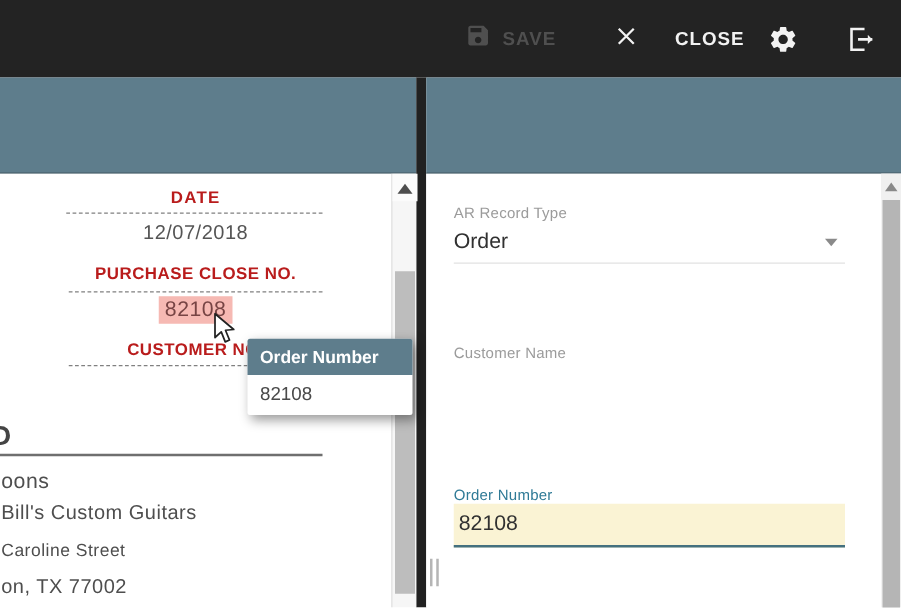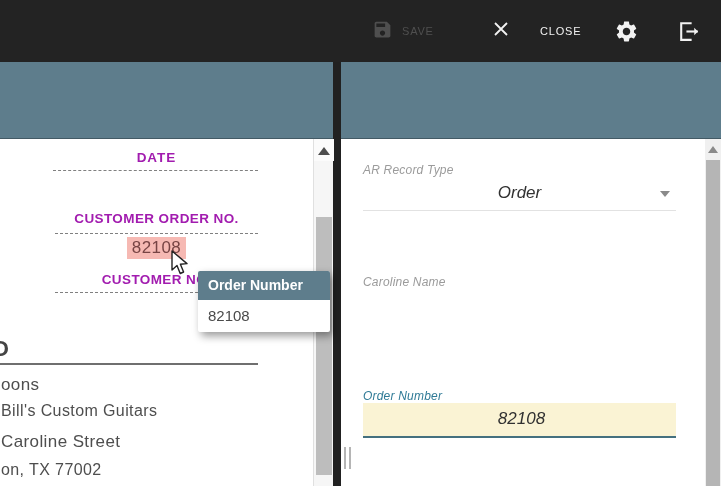--- a/index.html
+++ b/index.html
@@ -2,21 +2,21 @@
 <html><head>
 <meta charset="utf-8">
 <style>
   * { margin:0; padding:0; box-sizing:border-box; }
   body { font-family:"Liberation Sans", sans-serif; background:#fff; }
   .app { position:relative; width:721px; height:486px; overflow:hidden; background:#fff; }
 
   
   .topbar { position:absolute; left:0; top:0; width:721px; height:62px; background:#232323; }
   .tb-btn { position:absolute; top:0; height:62px; display:flex; align-items:center; gap:9px; cursor:pointer; }
-  .tb-label { font-size:11px; font-weight:normal; letter-spacing:0.8px; }
+  .tb-label { font-size:15px; font-weight:bold; letter-spacing:0.8px; }
   .save-btn { left:372px; }
   .save-btn .tb-label { color:#4f4f4f; }
   .close-btn { left:492px;gap:30px; }
   .close-btn .tb-label { color:#f2f2f2; }
   .icon-btn { position:absolute; top:19px; width:25px; height:25px; cursor:pointer; }
   .gear-btn { left:614px; }
   .exit-btn { left:676px; }
 
   
   .viewer-toolbar { position:absolute; left:0; top:62px; width:333px; height:77px;
@@ -24,40 +24,40 @@
   .panel-header { position:absolute; left:341px; top:62px; width:380px; height:77px;
       background:#5e7d8c; border-bottom:1px solid rgba(0,0,0,.28); }
   .divider { position:absolute; left:333px; top:62px; width:8px; height:424px; background:#212121; }
 
   .vt-icon { position:absolute; top:88px; cursor:pointer; }
 
   
   .doc-area { position:absolute; left:0; top:139px; width:313px; height:347px; background:#ffffff; overflow:hidden; }
   .doc-center { position:absolute; left:0; width:313px; text-align:center; color:#3d3d3d; letter-spacing:0.4px; }
   .doc-left { position:absolute; color:#4e4e4e; letter-spacing:0.4px; white-space:nowrap; }
-  .doc-h { font-weight:bold; font-size:13.5px; color:#a21caf; }
+  .doc-h { font-weight:bold; font-size:13.5px; color:#b91c1c; }
   .doc-v { font-size:16px; color:#555; }
   .scan-line { position:absolute; border-top:1px dashed #6b6b6b; height:2px; opacity:0.85; }
   .scan-line-solid { position:absolute; border-top:2px solid #5f5f5f; height:2px; opacity:0.9; }
   .po-highlight { display:inline-block; background:#f6b9b3; color:#774444; padding:1px 5px; font-size:17px; }
 
   
   .doc-scrollbar { position:absolute; left:313px; top:139px; width:20px; height:347px;
       background:#f6f6f6; border-left:1px solid #e0e0e0; }
   .sb-up { position:absolute; left:0; top:0; width:20px; height:22px; background:#fbfbfb; cursor:pointer; }
   .tri-up { position:absolute; left:4px; top:8px; width:0; height:0;
       border-left:6px solid transparent; border-right:6px solid transparent; border-bottom:8px solid #4d4d4d; }
   .doc-thumb { position:absolute; left:2px; top:78px; width:16px; height:258px; background:#bdbdbd; cursor:pointer; }
 
   
   .panel-body { position:absolute; left:341px; top:139px; width:380px; height:347px; background:#fff; }
-  .field { position:absolute; left:22px; width:313px;font-style:italic; }
+  .field { position:absolute; left:22px; width:313px; }
   .field-label { font-size:12px; color:#9b9b9b; letter-spacing:0.2px; }
   .field-label.teal { color:#2f7a96; }
-  .field-value { font-size:17px; color:#313131; padding:6px 0 7px 0; border-bottom:1px solid #e2e2e2; position:relative;text-align:center; }
+  .field-value { font-size:17px; color:#313131; padding:6px 0 7px 0; border-bottom:1px solid #e2e2e2; position:relative; }
   .field-value.yellow { background:#faf3d4; border-bottom:2px solid #44707f; padding-left:4px; }
   .dd-arrow { position:absolute; right:6px; top:14px; width:0; height:0;
       border-left:5px solid transparent; border-right:5px solid transparent; border-top:6px solid #8a8a8a; }
   .grip { position:absolute; left:3px; top:308px; width:10px; height:24px; cursor:col-resize; }
   .grip span { position:absolute; top:0; width:2px; height:22px; background:#b5b5b5; }
   .grip span:first-child { left:0; } .grip span:last-child { left:5px; }
 
   
   .panel-scrollbar { position:absolute; left:705px; top:139px; width:16px; height:347px; background:#f0f0f0; }
   .panel-scrollbar .sb-up { width:16px; height:20px; background:#f0f0f0; }
@@ -157,55 +157,56 @@
     <span class="vt-icon" style="left:340px;top:91px;position:absolute;">
       <svg width="14" height="20" viewBox="0 0 14 20" fill="none" stroke="#fff" stroke-width="2.6">
           <path d="M3 2l8 8-8 8"></path>
         </svg>
     </span>
   </div>
 
   <div class="doc-area">
     <div class="doc-center doc-h" style="top:11px; letter-spacing:1px;">DATE</div>
     <div class="scan-line" style="left:53px; top:31px; width:205px;"></div>
-
-    <div class="doc-center doc-h" style="top:72px;">CUSTOMER ORDER NO.</div>
+    <div class="doc-center doc-v" style="top:39px;">12/07/2018</div>
+
+    <div class="doc-center doc-h" style="top:72px;">PURCHASE CLOSE NO.</div>
     <div class="scan-line" style="left:55px; top:94px; width:203px;"></div>
     <div class="doc-center" style="top:98px;">
       <span class="po-highlight">82108</span>
     </div>
 
     <div class="doc-center doc-h" style="top:133px;">CUSTOMER NO.</div>
     <div class="scan-line" style="left:55px; top:153px; width:203px;"></div>
 
     <div class="doc-left" style="left:-7px; top:197px; font-size:22px; font-weight:bold; color:#444;">D</div>
     <div class="scan-line-solid" style="left:0; top:224px; width:258px;"></div>
     <div class="doc-left" style="left:1px; top:236px; font-size:17px;">oons</div>
     <div class="doc-left" style="left:1px; top:263px; font-size:16px;">Bill's Custom Guitars</div>
-    <div class="doc-left" style="left:1px; top:293px; font-size:17px;">Caroline Street</div>
+    <div class="doc-left" style="left:1px; top:293px; font-size:14px;">Caroline Street</div>
     <div class="doc-left" style="left:1px; top:322px; font-size:16px;">on, TX 77002</div>
   </div>
 
   <div class="doc-scrollbar">
     <div class="sb-up">
         <span class="tri-up"></span>
       </div>
     <div class="doc-thumb"></div>
   </div>
 
   <div class="panel-body">
     <div class="field" style="top:24px;">
       <div class="field-label">AR Record Type</div>
       <div class="field-value">
         <span>Order</span>
         <span class="dd-arrow"></span>
       </div>
     </div>
     <div class="field" style="top:136px;">
-      <div class="field-label">Caroline Name</div>
+      <div class="field-label">Customer Name</div>
     </div>
     <div class="field" style="top:250px;">
       <div class="field-label teal">Order Number</div>
       <div class="field-value yellow">
         <span>82108</span>
       </div>
     </div>
     <div class="grip">
         <span></span>
         <span></span>

